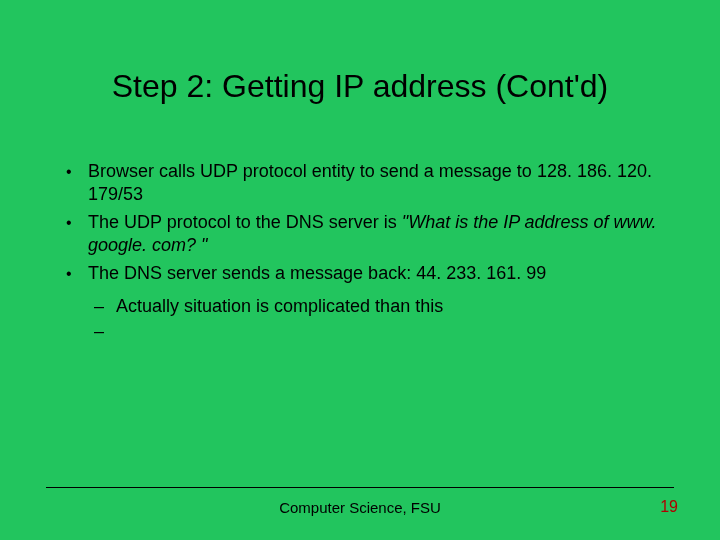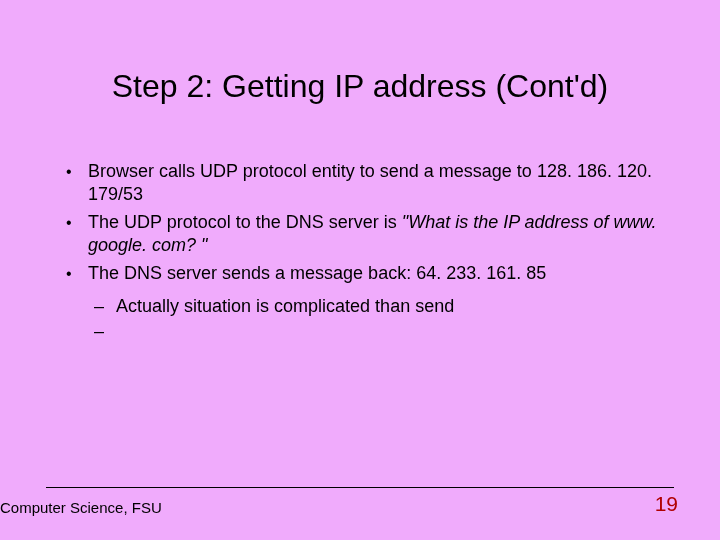--- a/index.html
+++ b/index.html
@@ -8,21 +8,21 @@
     width: 720px;
     height: 540px;
     background: #f5f5f5;
     font-family: Arial, Helvetica, sans-serif;
     position: relative;
     overflow: hidden;
   }
   .slide {
     width: 720px;
     height: 540px;
-    background: #f0abfc;
+    background: #22c55e;
     position: relative;
     box-sizing: border-box;
   }
   .title {
     position: absolute;
     top: 68px;
     left: 0;
     right: 0;
     text-align: center;
     font-size: 32px;
@@ -73,29 +73,29 @@
     right: 46px;
     bottom: 52px;
     border-top: 1px solid #000;
     height: 0;
   }
   .footer-center {
     position: absolute;
     bottom: 24px;
     left: 0;
     right: 0;
-    text-align: left;
+    text-align: center;
     font-size: 15px;
     color: #000;
   }
   .page-num {
     position: absolute;
     bottom: 24px;
     right: 42px;
-    font-size: 21px;
+    font-size: 16px;
     color: #b00000;
   }
 </style>
 </head>
 <body>
 
 <div class="slide">
 
   <div class="title">Step 2: Getting IP address (Cont'd)</div>
 
@@ -106,27 +106,27 @@
       <span>Browser calls UDP protocol entity to send a message to 128. 186. 120. 179/53</span>
     </div>
 
     <div class="bullet">
       <span class="dot">•</span>
       <span>The UDP protocol to the DNS server is </span><span class="italic">"What is the IP address of www. google. com? "</span>
     </div>
 
     <div class="bullet">
       <span class="dot">•</span>
-      <span>The DNS server sends a message back: 64. 233. 161. 85</span>
+      <span>The DNS server sends a message back: 44. 233. 161. 99</span>
     </div>
 
     <div class="sublist">
       <div class="sub">
         <span class="dash">–</span>
-        <span>Actually situation is complicated than send</span>
+        <span>Actually situation is complicated than this</span>
       </div>
       <div class="sub">
         <span class="dash">–</span>
       </div>
     </div>
 
   </div>
 
   <div class="hr"></div>
 

